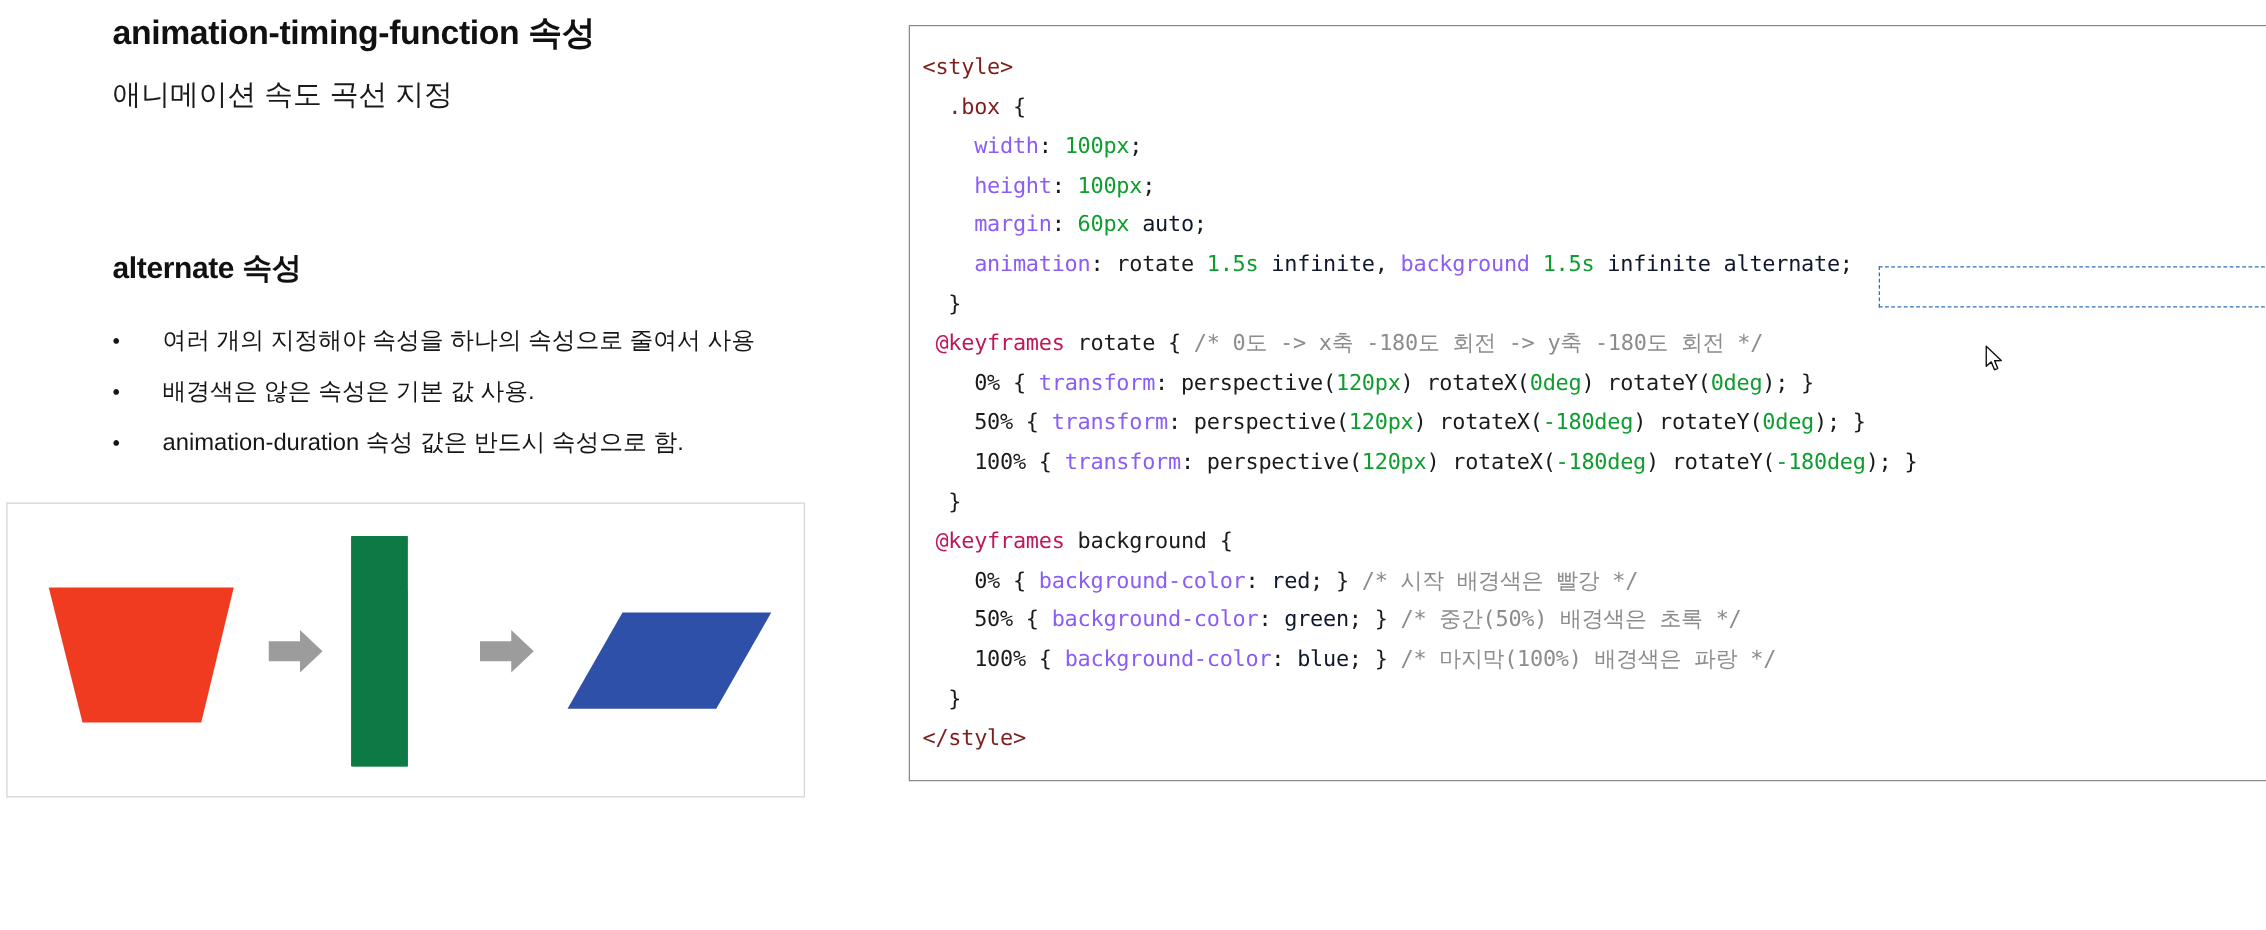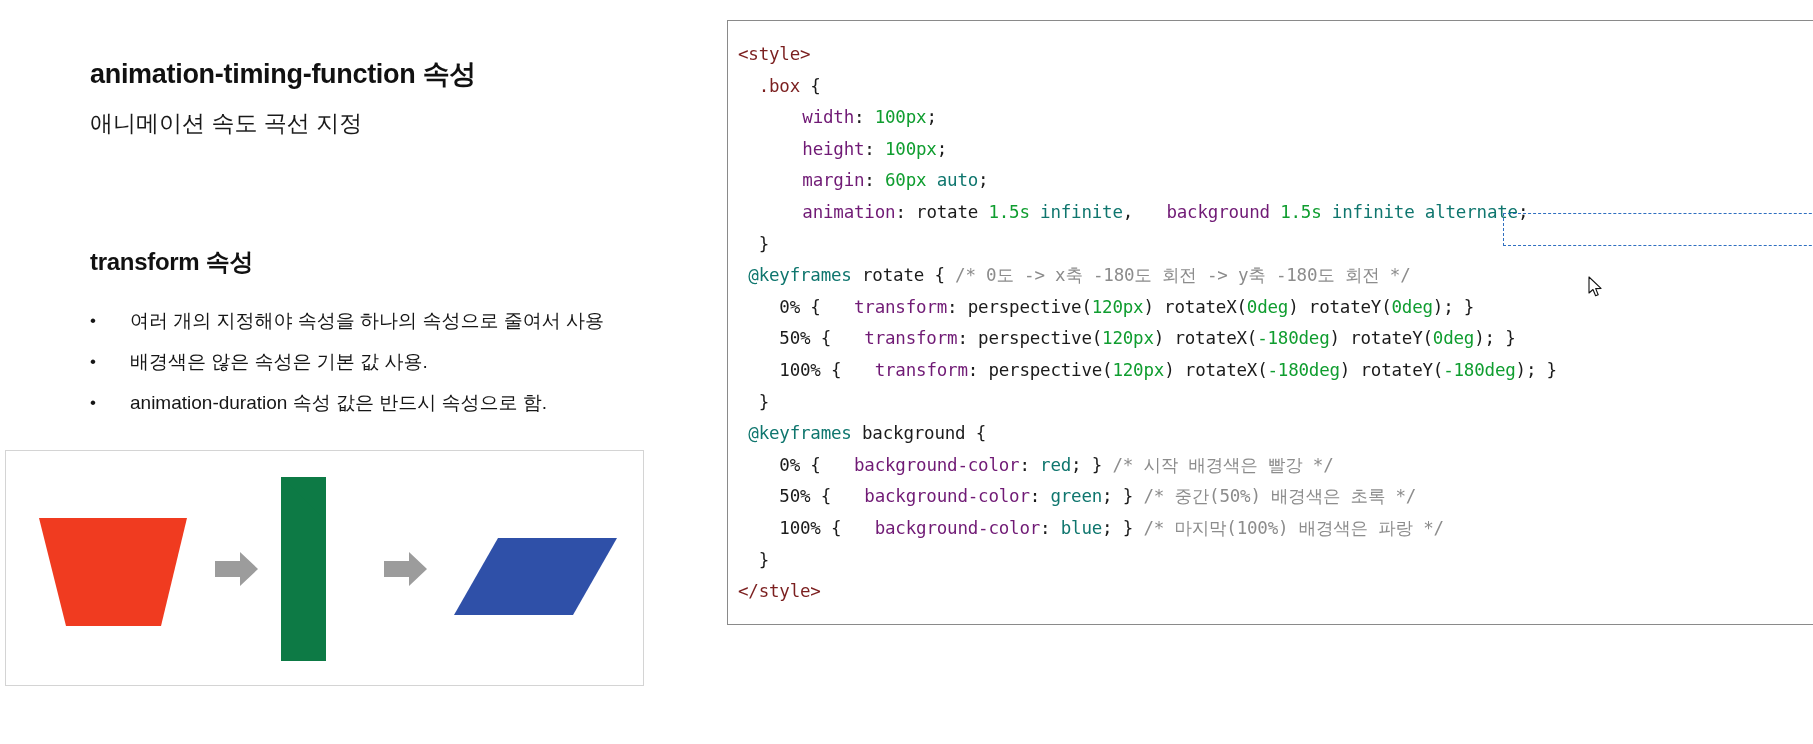--- a/index.html
+++ b/index.html
@@ -15,21 +15,20 @@
     overflow: hidden;
   }
 
   
   #left-column {
     position: absolute;
     left: 0;
     top: 0;
     width: 730px;
     height: 600px;
-    margin-top: 48px;
   }
 
   #heading-timing {
     position: absolute;
     left: 90px;
     top: 8px;
     font-size: 27px;
     font-weight: bold;
     color: #111111;
     letter-spacing: -0.3px;
@@ -117,24 +116,24 @@
     font-size: 17.5px;
     line-height: 31.6px;
     white-space: pre;
     color: #1b1b1b;
     letter-spacing: -0.2px;
   }
   .code-line { height: 31.6px; }
 
   .tok-tag   { color: #7b1f1f; }
   .tok-sel   { color: #7b1f1f; }
-  .tok-prop  { color: #701a75; margin-left: 23px; }
+  .tok-prop  { color: #8b5cf6; }
   .tok-val   { color: #0f9d2f; }
-  .tok-kw    { color: #0f766e; }
-  .tok-at    { color: #0f766e; }
+  .tok-kw    { color: #0f172a; }
+  .tok-at    { color: #be185d; }
   .tok-plain { color: #1b1b1b; }
   .tok-com   { color: #8c8c8c; margin-top: 12px; }
 
   
   #animation-highlight-box {
     position: absolute;
     left: 775px;
     top: 192px;
     width: 740px;
     height: 33px;
@@ -155,21 +154,21 @@
 </style>
 </head>
 <body>
 
 <div id="left-column">
 
   <div id="heading-timing">animation-timing-function 속성</div>
 
   <div id="subtitle-timing">애니메이션 속도 곡선 지정</div>
 
-  <div id="heading-animation">transform 속성</div>
+  <div id="heading-animation">alternate 속성</div>
 
   <ul id="bullet-list">
     <li>
       <span class="bullet-dot">•</span>
       <span>여러 개의 지정해야 속성을 하나의 속성으로 줄여서 사용</span>
     </li>
     <li>
       <span class="bullet-dot">•</span>
       <span>배경색은 않은 속성은 기본 값 사용.</span>
     </li>

